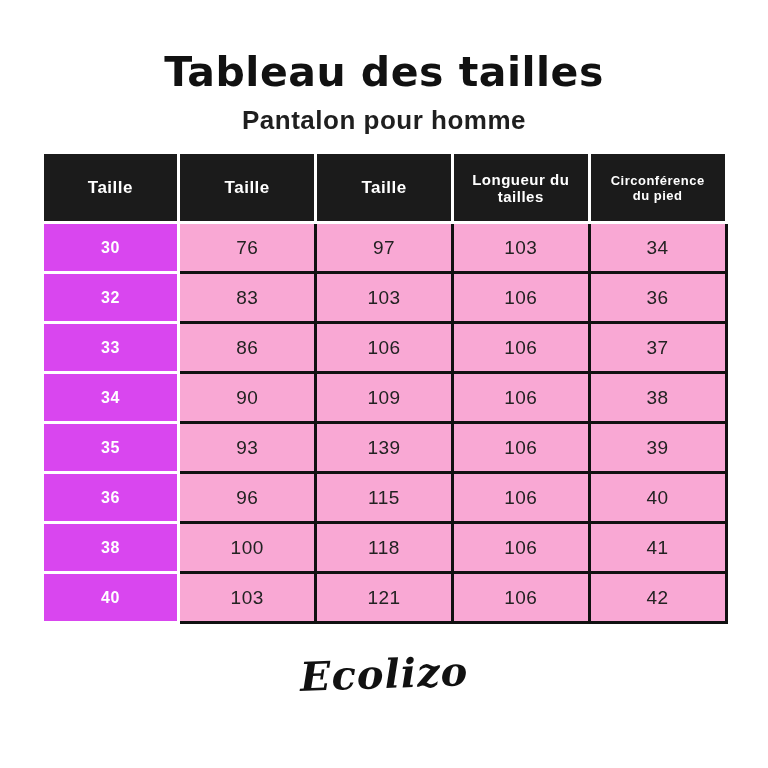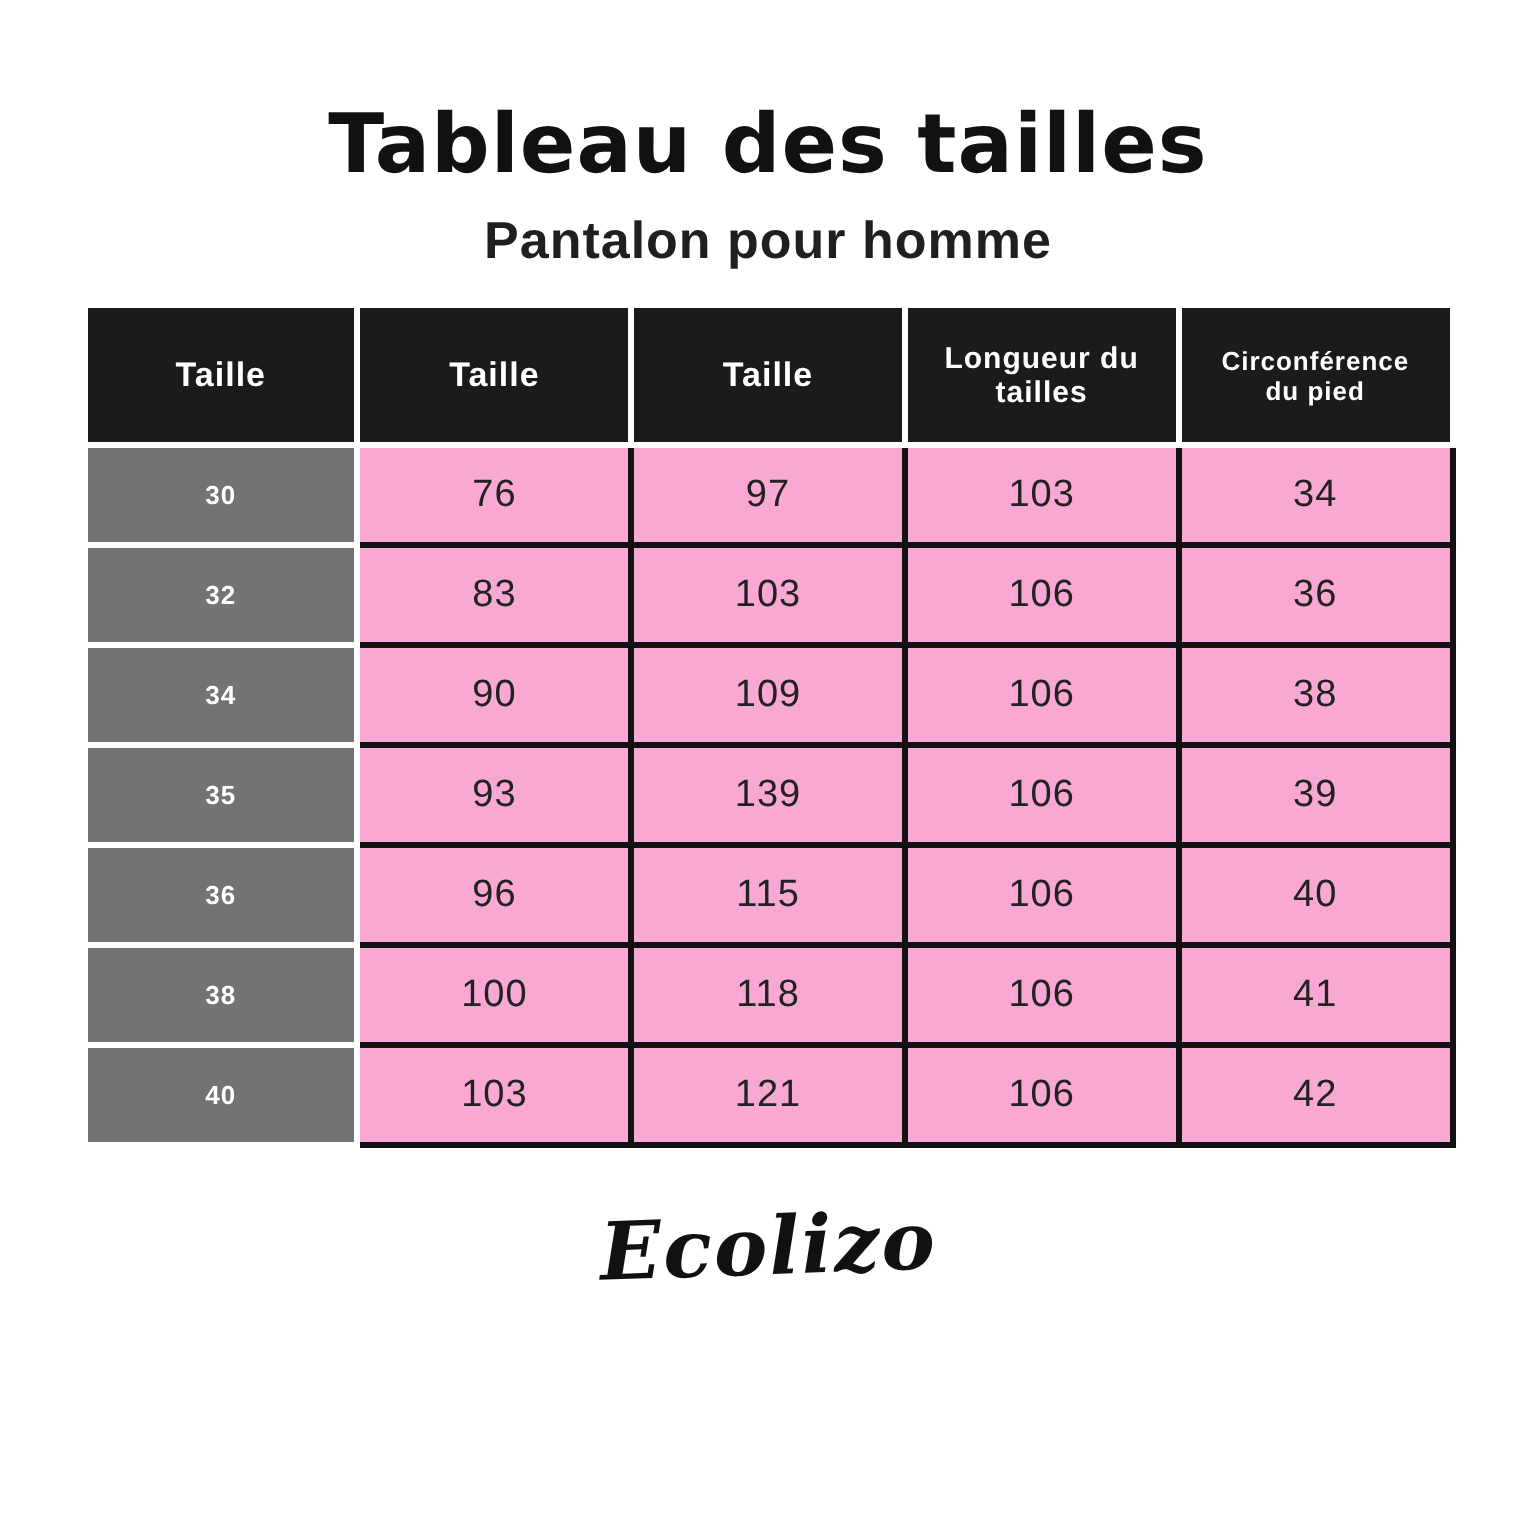--- a/index.html
+++ b/index.html
@@ -73,25 +73,25 @@
     height: 50px;
   }
   table.size-chart tbody td {
     background: #f9a8d4;
     color: #222222;
     font-size: 19px;
     font-weight: 400;
     letter-spacing: 0.5px;
   }
   table.size-chart tbody td.dark {
-    background: #737373;
+    background: #d946ef;
     border-color: #ffffff;
     color: #ffffff;
     font-weight: bold;
-    font-size: 13px;
+    font-size: 16px;
   }
   .footer-block {
     text-align: center;
     margin-top: 26px;
   }
   .brand {
     display: inline-block;
     font-family: "DejaVu Serif", serif;
     font-style: italic;
     font-weight: bold;
@@ -130,20 +130,27 @@
         <td>34</td>
       </tr>
       <tr>
         <td class="dark">32</td>
         <td>83</td>
         <td>103</td>
         <td>106</td>
         <td>36</td>
       </tr>
       <tr>
+        <td class="dark">33</td>
+        <td>86</td>
+        <td>106</td>
+        <td>106</td>
+        <td>37</td>
+      </tr>
+      <tr>
         <td class="dark">34</td>
         <td>90</td>
         <td>109</td>
         <td>106</td>
         <td>38</td>
       </tr>
       <tr>
         <td class="dark">35</td>
         <td>93</td>
         <td>139</td>

